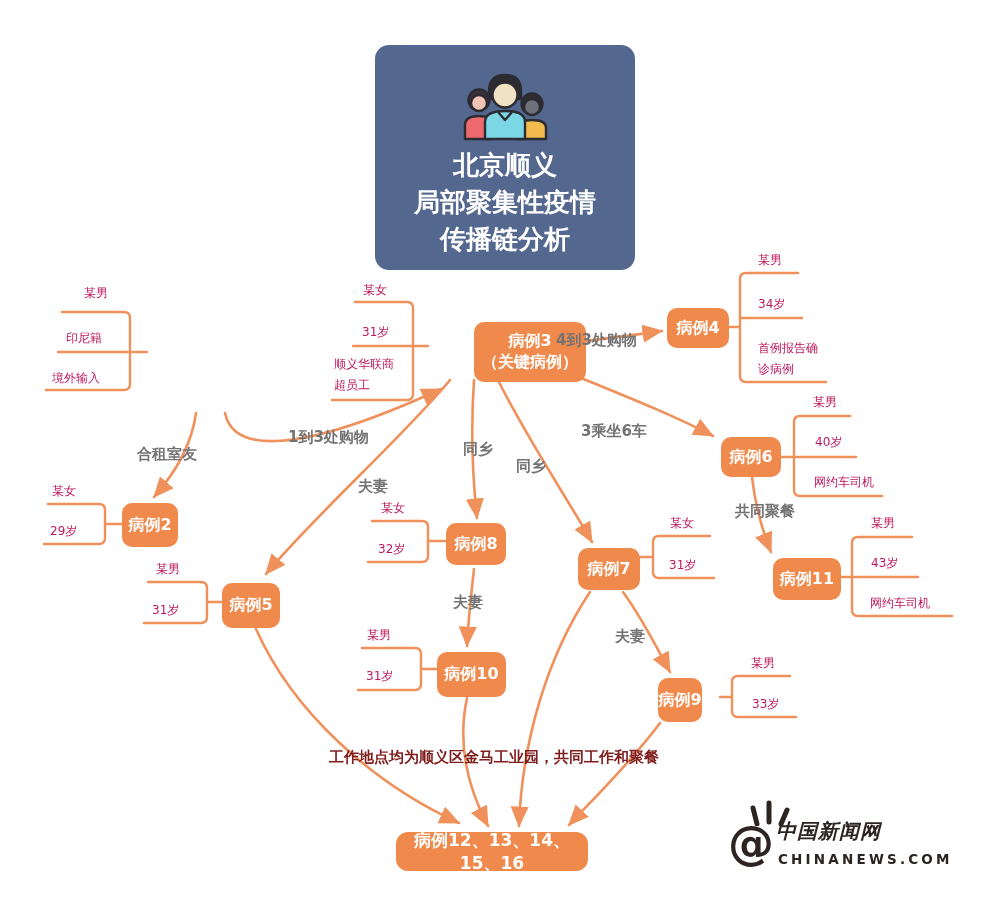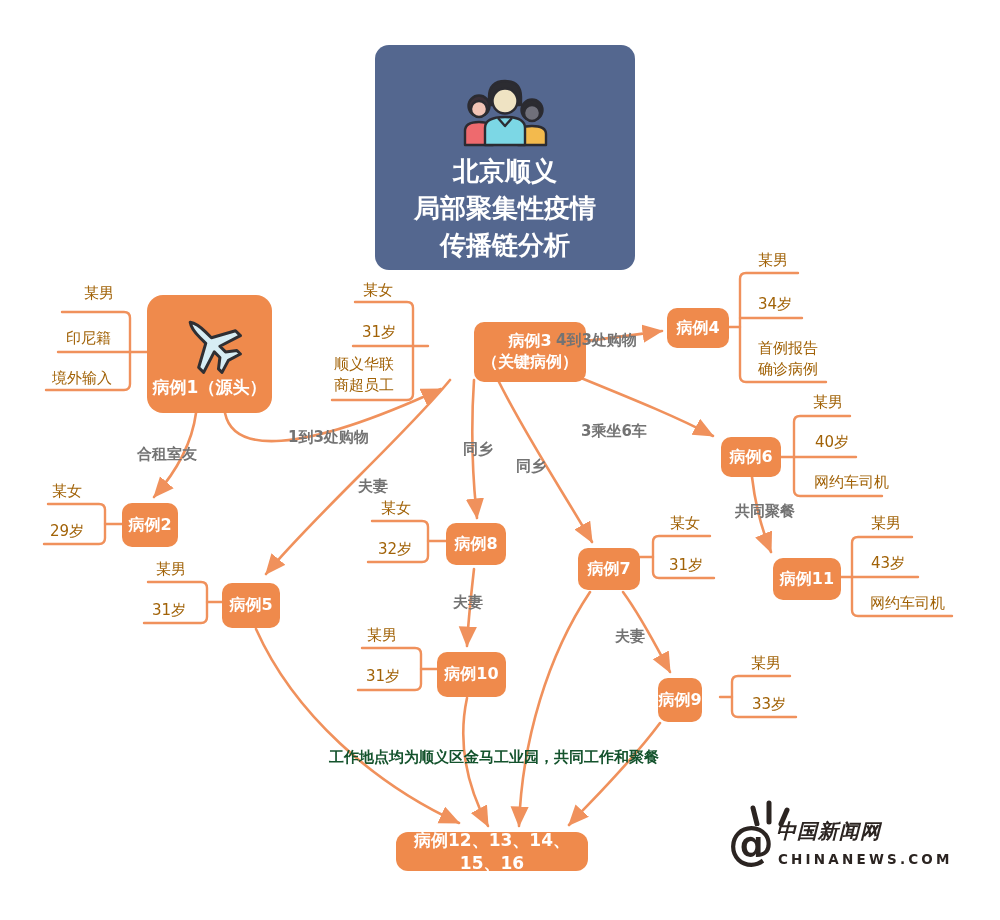--- a/index.html
+++ b/index.html
@@ -4,26 +4,26 @@
 <style>
   html,body{margin:0;padding:0;background:#fff;}
   .canvas{position:relative;width:1000px;height:920px;background:#fff;overflow:hidden;
           font-family:"DejaVu Sans","Liberation Sans",sans-serif;}
   svg.edges{position:absolute;left:0;top:0;}
   .edge{fill:none;stroke:#F0915C;stroke-width:2.6;stroke-linecap:round;}
   .bracket{fill:none;stroke:#F0915C;stroke-width:2.4;stroke-linecap:round;}
   .node{position:absolute;background:#EF8A4C;border-radius:10px;color:#fff;font-weight:bold;
         display:flex;flex-direction:column;align-items:center;justify-content:center;
         text-align:center;line-height:1.3;box-sizing:border-box;}
-  .attr{position:absolute;color:#a16207;font-size:15px;line-height:21px;}
+  .attr{position:absolute;color:#be185d;font-size:12px;line-height:21px;}
   .elabel{position:absolute;color:#737373;font-size:15px;font-weight:bold;white-space:nowrap;}
   .title-box{position:absolute;left:375px;top:45px;width:260px;height:225px;background:#54678F;
-             border-radius:14px;display:flex;flex-direction:column;align-items:center;justify-content:center;}
+             border-radius:14px;display:flex;flex-direction:column;align-items:center;}
   .title-line{color:#fff;font-weight:bold;font-size:26px;line-height:37px;text-align:center;}
-  .note{position:absolute;left:329px;top:748px;color:#14532d;font-size:15px;font-weight:bold;white-space:nowrap;}
+  .note{position:absolute;left:329px;top:748px;color:#7f1d1d;font-size:15px;font-weight:bold;white-space:nowrap;}
   .logo{position:absolute;left:723px;top:798px;width:250px;height:80px;color:#2B2421;}
   .logo-at{position:absolute;left:5px;top:18px;font-size:46px;font-weight:900;}
   .logo-burst{position:absolute;left:26px;top:2px;}
   .logo-cn{position:absolute;left:53px;top:20px;font-size:20px;font-weight:bold;letter-spacing:1px;white-space:nowrap;font-style:italic;}
   .logo-en{position:absolute;left:55px;top:53px;font-size:13.5px;font-weight:bold;letter-spacing:3.2px;white-space:nowrap;}
 </style>
 </head>
 <body>
 
 <div class="canvas">
@@ -110,28 +110,20 @@
         <circle cx="50" cy="36" r="12.5" fill="#EFE3C3"></circle>
         <path d="M30,80 V63 Q30,52 50,52 Q70,52 70,63 V80 Z" fill="#7CD7E5"></path>
         <path d="M43,53 L50,61 L57,53" fill="none"></path>
       </g>
     </svg>
     <div class="title-line" style="margin-top:6px">北京顺义</div>
     <div class="title-line">局部聚集性疫情</div>
     <div class="title-line">传播链分析</div>
   </div>
 
-  <div class="node" style="left:147px;top:295px;width:125px;height:118px;border-radius:16px;font-size:17px;">
-    <svg width="64" height="64" viewBox="0 0 64 64">
-      <g transform="rotate(-45 32 32)">
-        <path d="M32 4 C35 8 36 14 36 22 L36 30 L58 42 L58 49 L36 42 L36 50 L45 57 L45 62 L32 58 L19 62 L19 57 L28 50 L28 42 L6 49 L6 42 L28 30 L28 22 C28 14 29 8 32 4 Z" fill="#D7EDF4" stroke="#2F2F33" stroke-width="3" stroke-linejoin="round"></path>
-      </g>
-    </svg>
-    <div style="margin-top:2px">病例1（源头）</div>
-  </div>
 
   <div class="node" style="left:122px;top:503px;width:56px;height:44px;font-size:16px;">
     <div>病例2</div>
   </div>
 
   <div class="node" style="left:428px;top:322px;width:112px;height:60px;font-size:16px;margin-left:46px;">
     <div>病例3</div>
     <div>（关键病例）</div>
   </div>
 

